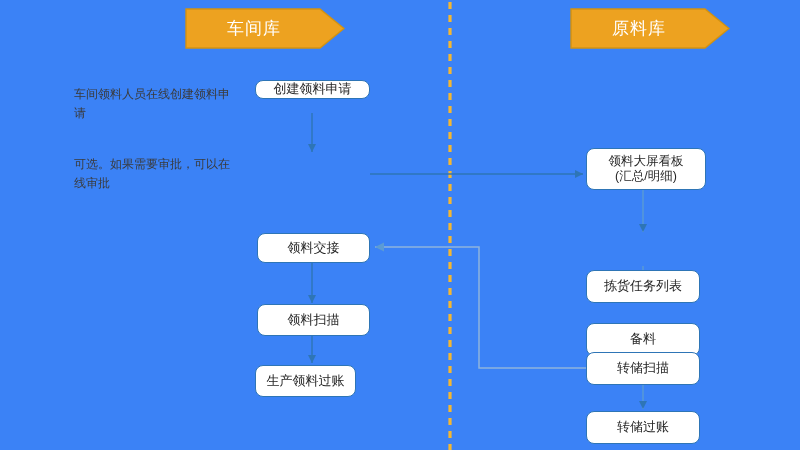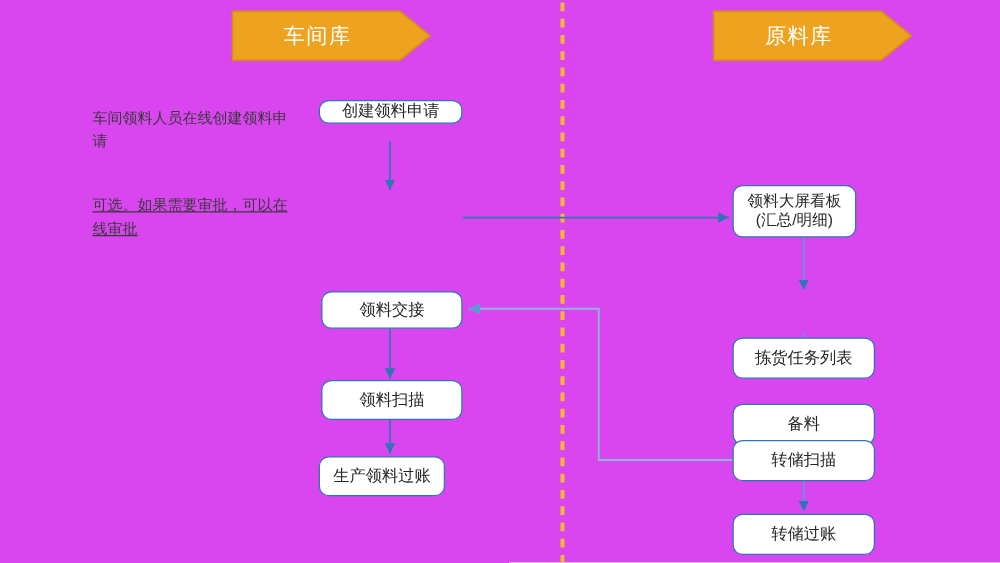--- a/index.html
+++ b/index.html
@@ -4,21 +4,21 @@
 <style>
   html, body {
     margin: 0;
     padding: 0;
     background: #ffffff;
   }
   #canvas {
     position: relative;
     width: 800px;
     height: 450px;
-    background: #d946ef;
+    background: #3b82f6;
     font-family: "Liberation Sans", "DejaVu Sans", sans-serif;
     overflow: hidden;
   }
   svg.layer {
     position: absolute;
     left: 0;
     top: 0;
     width: 800px;
     height: 450px;
     pointer-events: none;
@@ -108,42 +108,42 @@
   <div class="banner" style="left:570px; top:8px; width:160px; height:41px;">
     <svg class="shape" viewBox="0 0 160 41" preserveAspectRatio="none">
       <polygon points="1,1 135,1 159,20.5 135,40 1,40" fill="#eda220" stroke="#d4920f" stroke-width="1.4"></polygon>
     </svg>
     <span class="label">原料库</span>
   </div>
 
   <div class="note" style="left:74px; top:85px; width:160px;">
     <span>车间领料人员在线创建领料申请</span>
   </div>
-  <div class="note" style="left:74px; top:155px; width:160px;text-decoration:underline;">
+  <div class="note" style="left:74px; top:155px; width:160px;">
     <span>可选。如果需要审批，可以在线审批</span>
   </div>
 
   <div class="node" style="left:255px; top:80px; width:115px; height:19px;">
     <span>创建领料申请</span>
   </div>
 
 
   <div class="node" style="left:257px; top:233px; width:113px; height:30px;">
     <span>领料交接</span>
   </div>
 
   <div class="node" style="left:257px; top:304px; width:113px; height:32px;">
     <span>领料扫描</span>
   </div>
 
   <div class="node" style="left:255px; top:365px; width:101px; height:32px;">
     <span>生产领料过账</span>
   </div>
 
-  <div class="node two-line" style="left:586px; top:148px; width:99px; height:42px; flex-direction:column; line-height:1.2;">
+  <div class="node two-line" style="left:586px; top:148px; width:120px; height:42px; flex-direction:column; line-height:1.2;">
     <span>领料大屏看板</span>
     <span>(汇总/明细)</span>
   </div>
 
   <div class="node" style="left:586px; top:233px; width:114px; height:33px;margin-top:37px;">
     <span>拣货任务列表</span>
   </div>
 
   <div class="node" style="left:586px; top:291px; width:114px; height:33px;margin-top:32px;">
     <span>备料</span>

